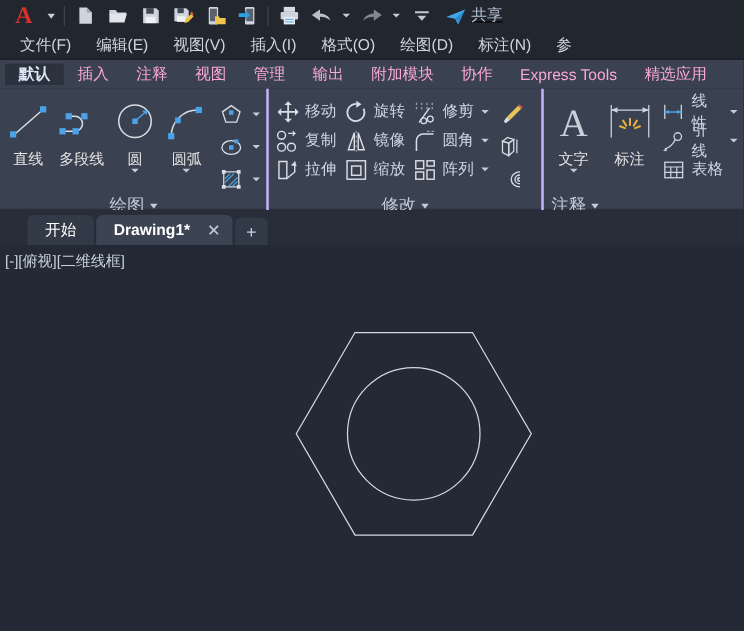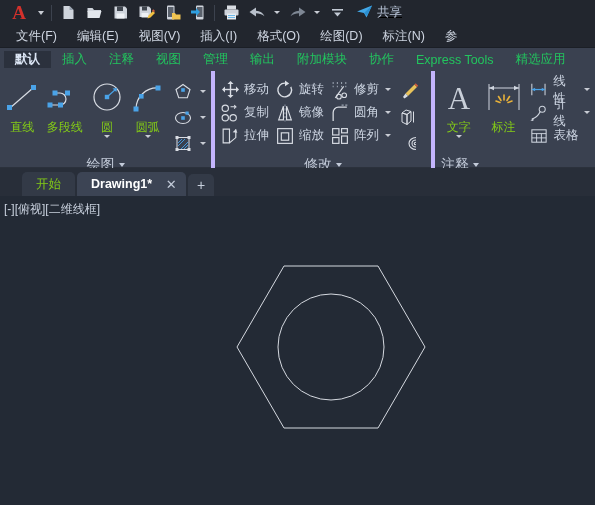--- a/index.html
+++ b/index.html
@@ -33,21 +33,21 @@
     font-family: "Liberation Serif", "DejaVu Serif", serif;
     line-height: 1;
   }
   .caret { 
     width:0;height:0;border-left:3.5px solid transparent;border-right:3.5px solid transparent;
     border-top:4px solid #c8ccd4;
   }
   .caret.sm { border-left-width:3px;border-right-width:3px;border-top-width:3.5px; }
   .sep-v { width:1px; height:16px; background:#3c424e; margin:0 3px; }
   .share {
-    display:flex; align-items:flex-start; gap:4px; margin-left:6px;text-decoration:underline;
+    display:flex; align-items:flex-end; gap:4px; margin-left:6px;text-decoration:underline;
   }
   .share-label { color:#b7c3d6; font-size:12.5px; }
 
   
   .menubar {
     height: 23px;
     background: #22262e;
     display: flex;
     align-items: center;
     padding-left: 6px;
@@ -66,21 +66,21 @@
   .ribbon-tabs {
     height: 23px;
     background: #3a4150;
     display: flex;
     align-items: center;
     padding-left: 4px;
     overflow: hidden;
     white-space: nowrap;
   }
   .rtab {
-    color: #22c55e;
+    color: #f9a8d4;
     font-size: 12.5px;
     padding: 0 11px;
     display: flex; align-items: center;
     position: relative;
   }
   .rtab.active {
     background: #2b313d;
     color: #dce6f5;
     font-weight: bold;
   }
@@ -91,21 +91,21 @@
     background: #3a4150;
     display: flex;
     position: relative;
     border-bottom: 1px solid #2b313c;
   }
   .panel {
     position: relative;
     display: flex;
     flex-direction: column;
     height: 97px;
-    border-right: 4px solid #c4b5fd;
+    border-right: 2px solid #c4b5fd;
   }
   .panel-body {
     flex: 1;
     display: flex;
     align-items: flex-start;
     padding: 5px 2px 0 2px;
   }
   .panel-foot {
     height: 20px;
     display: flex; align-items: center; justify-content: center;
@@ -115,21 +115,21 @@
   }
   .panel-foot .caret { border-top-color:#c3cbd9; }
 
   
   .bigbtn {
     width: 52px;
     display: flex; flex-direction: column; align-items: center;
     padding-top: 2px;
   }
   .bigbtn .glyph { height: 40px; display:flex; align-items:center; justify-content:center; }
-  .bigbtn .lbl { color:#84cc16; font-size:12px; margin-top:1px; }
+  .bigbtn .lbl { color:#e5e5e5; font-size:12px; margin-top:1px; }
   .bigbtn .sub-caret { margin-top: 2px; }
 
   
   .smallcol { display:flex; flex-direction:column; padding-top:2px; }
   .smallbtn {
     height: 23px;
     display:flex; align-items:center; gap:4px;
     padding: 0 3px;
   }
   .smallbtn .glyph { width:20px; height:20px; display:flex; align-items:center; justify-content:center; }
@@ -147,21 +147,21 @@
     display: flex;
     align-items: flex-end;
     padding-left: 22px;
     position: relative;
   }
   .doctab {
     height: 24px;
     display: flex; align-items: center;
     padding: 0 14px;
     font-size: 12.5px;
-    color: #84cc16;
+    color: #ffffff;
     background: #333a47;
     border-radius: 5px 5px 0 0;
     margin-right: 2px;
     position: relative;
   }
   .doctab.active {
     background: #3c4454;
     color: #ffffff;
     font-weight: bold;
     padding-right: 8px;

